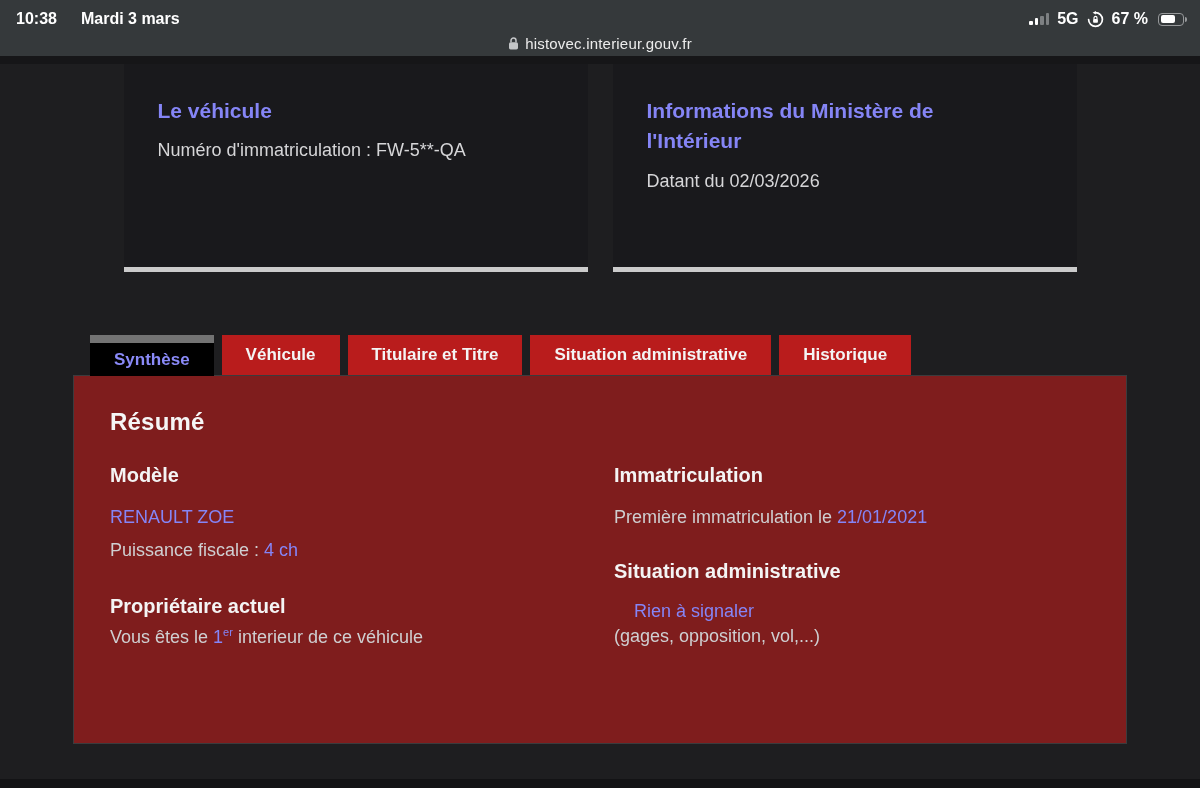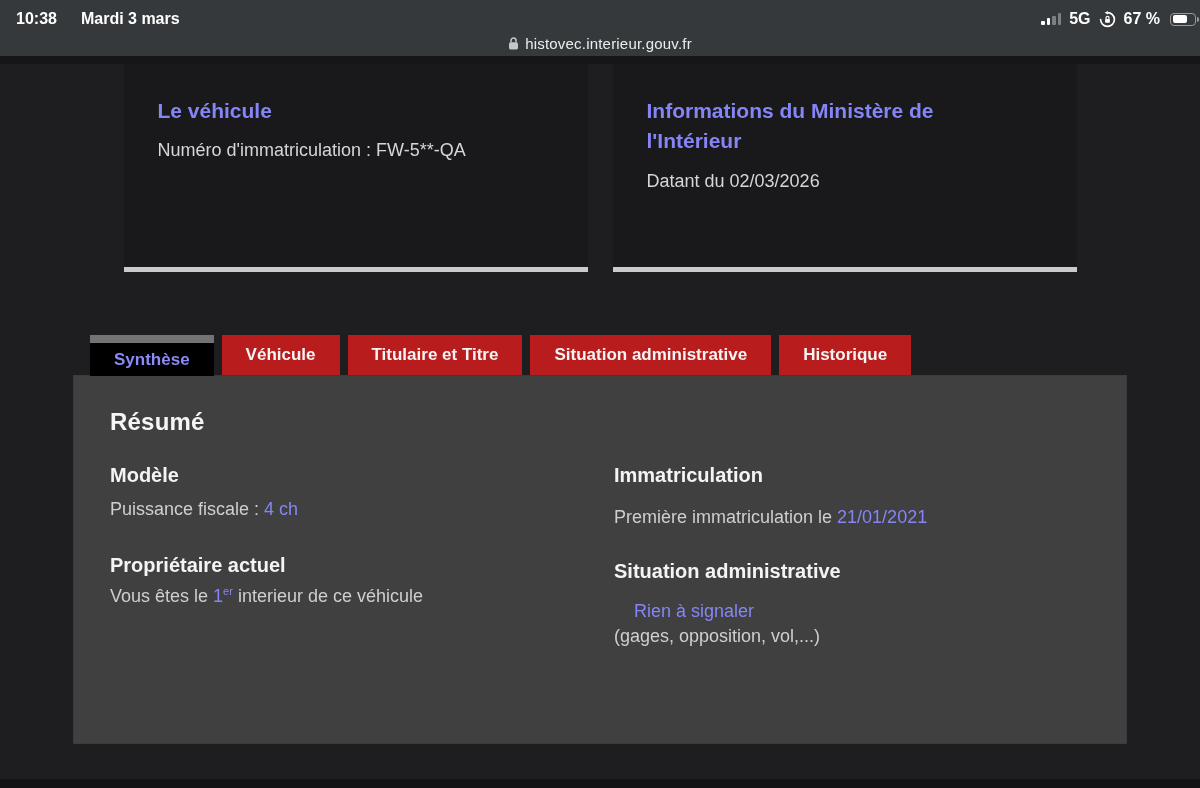--- a/index.html
+++ b/index.html
@@ -2,21 +2,21 @@
 <html><head>
 <meta charset="utf-8">
 <style>
   * { margin:0; padding:0; box-sizing:border-box; }
   html,body { background:#000; }
   body { font-family:"Liberation Sans", sans-serif; }
   .screen { position:relative; width:1200px; height:788px; overflow:hidden; background:#1e1e20; }
 
   
   .topbar { height:56px; background:#35393b; color:#fff; }
-  .status-row { height:30px; display:flex; justify-content:space-between; align-items:center; padding:8px 4px 0 16px; }
+  .status-row { height:30px; display:flex; justify-content:space-between; align-items:center; padding:8px 16px 0 16px; }
   .status-left { display:flex; align-items:center; gap:24px; font-size:16px; font-weight:600; color:#fff; }
   .status-right { display:flex; align-items:center; gap:8px; font-size:16px; font-weight:600; }
   .signal { display:inline-flex; align-items:flex-end; gap:2px; height:12px; }
   .signal i { display:block; width:3.5px; border-radius:1px; }
   .signal i:nth-child(1){ height:4.5px; background:#fff; }
   .signal i:nth-child(2){ height:7px;   background:#fff; }
   .signal i:nth-child(3){ height:9.5px; background:#7d8082; }
   .signal i:nth-child(4){ height:12px;  background:#7d8082; }
   .battery { position:relative; width:26px; height:13px; border:1px solid #97999b; border-radius:4px; margin-left:2px; }
   .battery .fill { position:absolute; left:1.5px; top:1.5px; bottom:1.5px; width:62%; background:#fff; border-radius:2px; }
@@ -31,21 +31,21 @@
   .cards-row { display:flex; justify-content:center; gap:25px; }
   .card { width:464px; height:208px; background:#19191c; border-bottom:5px solid #cbcbcb; padding:32px 34px 0 34px; }
   .card-title { color:#8585f6; font-size:21px; font-weight:700; line-height:1.45; max-width:360px; }
   .card-body { margin-top:14px; color:#d6d6d8; font-size:18px; }
 
   .tabs-row { display:flex; gap:8px; align-items:flex-end; margin:63px 0 0 90px; }
   .tab { height:40px; padding:0 24px; display:flex; align-items:center; font-size:17px; font-weight:700; cursor:pointer; white-space:nowrap; }
   .tab.inactive { background:#b91c1c; color:#f4f4f4; }
   .tab.active { background:#000000; color:#8a8af8; border-top:8px solid #737373; position:relative; z-index:2; margin-bottom:-1px; height:41px; }
 
-  .panel { position:relative; z-index:1; margin:0 73px; height:369px; border:1px solid #3b3b3d; background:#404040; padding:32px 36px; }
+  .panel { position:relative; z-index:1; margin:0 73px; height:369px; border:1px solid #3b3b3d; background:#7f1d1d; padding:32px 36px; }
   .panel-title { font-size:24px; font-weight:700; color:#f6f6f6; letter-spacing:.2px; }
   .columns { display:flex; margin-top:28px; }
   .col-left { width:504px; }
   .col-right { flex:1; }
   .section-h { font-size:20px; font-weight:700; color:#f4f4f4; }
   .line { font-size:18px; color:#cfcfd1; }
   .purple { color:#8585f6; }
   sup.ord { font-size:11px; color:#8585f6; }
 
   .m-model { margin-top:20px; }
@@ -136,20 +136,21 @@
         <span>Historique</span>
       </div>
     </div>
 
     <div class="panel">
       <div class="panel-title">Résumé</div>
 
       <div class="columns">
         <div class="col-left">
           <div class="section-h">Modèle</div>
+          <div class="line purple m-model">RENAULT ZOE</div>
           <div class="line m-fiscal">
             <span>Puissance fiscale : </span><span class="purple">4 ch</span>
           </div>
 
           <div class="section-h m-owner-h">Propriétaire actuel</div>
           <div class="line m-holder-line">
             <span>Vous êtes le </span><span class="purple">1</span><sup class="ord">er</sup><span> interieur de ce véhicule</span>
           </div>
         </div>
 

